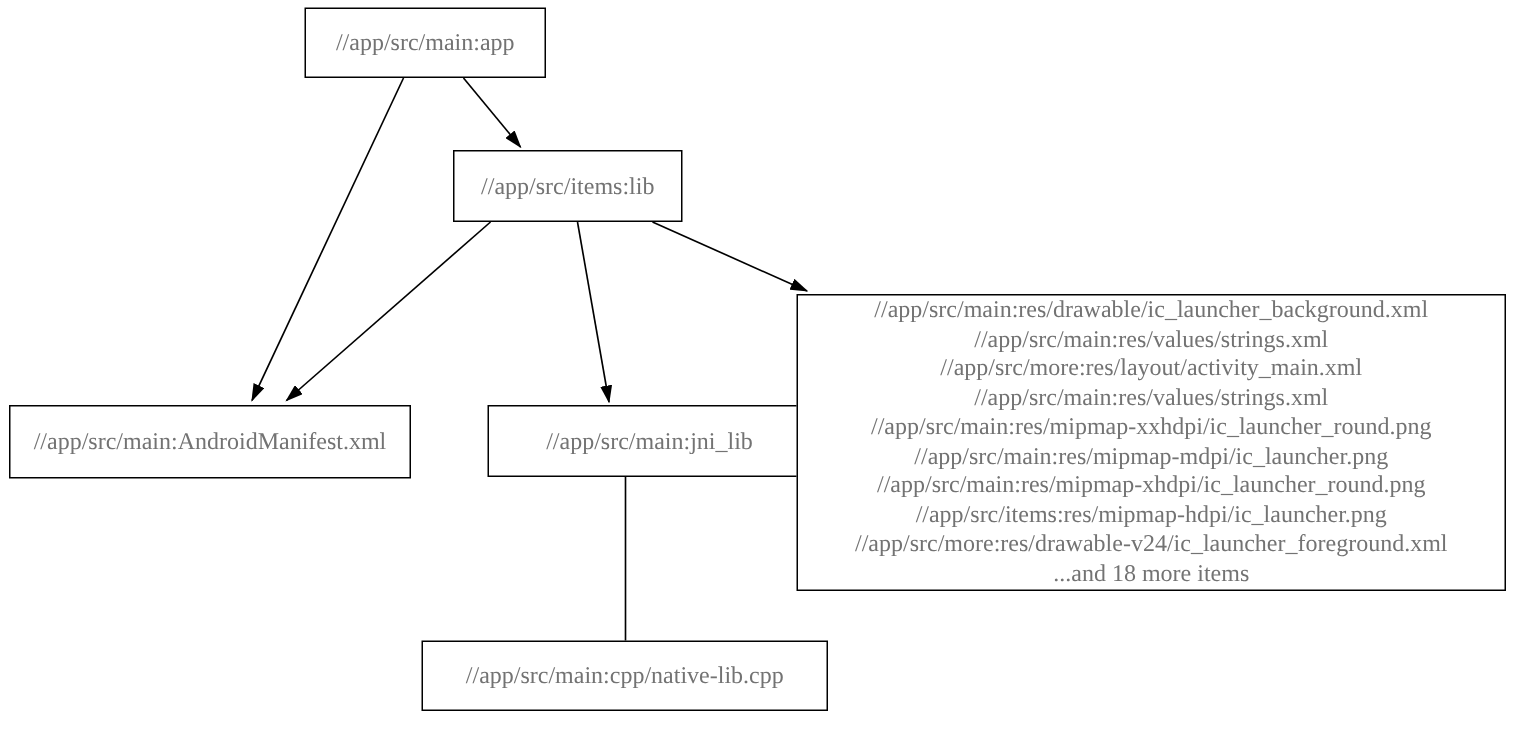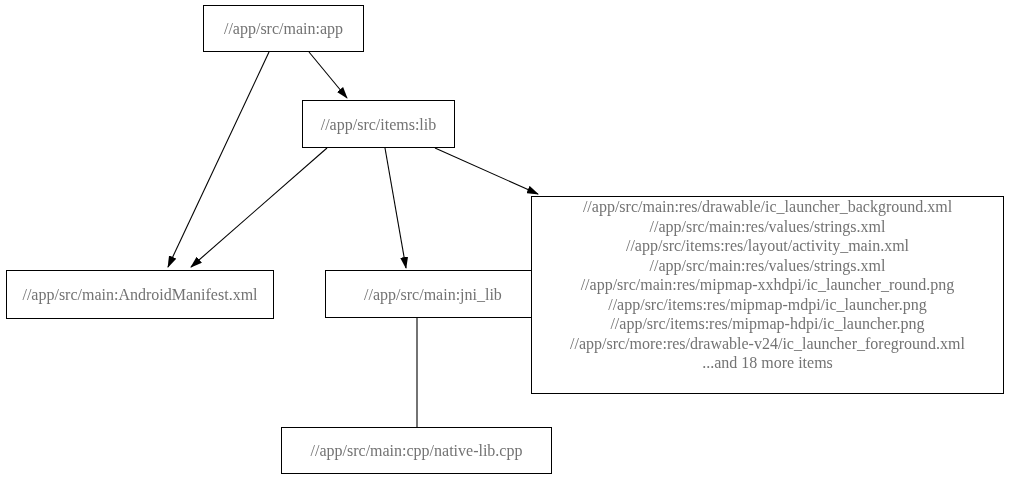--- a/index.html
+++ b/index.html
@@ -81,24 +81,25 @@
     <span>//app/src/main:AndroidManifest.xml</span>
   </div>
 
   <div class="node" style="left:325px; top:270px; width:216px; height:48px;">
     <span>//app/src/main:jni_lib</span>
   </div>
 
   <div class="node multiline" style="left:531px; top:196px; width:473px; height:198px;">
     <span class="line">//app/src/main:res/drawable/ic_launcher_background.xml</span>
     <span class="line">//app/src/main:res/values/strings.xml</span>
-    <span class="line">//app/src/items:res/layout/activity_main.xml</span>
+    <span class="line">//app/src/more:res/layout/activity_main.xml</span>
     <span class="line">//app/src/main:res/values/strings.xml</span>
     <span class="line">//app/src/main:res/mipmap-xxhdpi/ic_launcher_round.png</span>
-    <span class="line">//app/src/items:res/mipmap-mdpi/ic_launcher.png</span>
+    <span class="line">//app/src/main:res/mipmap-mdpi/ic_launcher.png</span>
+    <span class="line">//app/src/main:res/mipmap-xhdpi/ic_launcher_round.png</span>
     <span class="line">//app/src/items:res/mipmap-hdpi/ic_launcher.png</span>
     <span class="line">//app/src/more:res/drawable-v24/ic_launcher_foreground.xml</span>
     <span class="line">...and 18 more items</span>
   </div>
 
   <div class="node" style="left:281px; top:427px; width:271px; height:47px;">
     <span>//app/src/main:cpp/native-lib.cpp</span>
   </div>
 
 </div>

